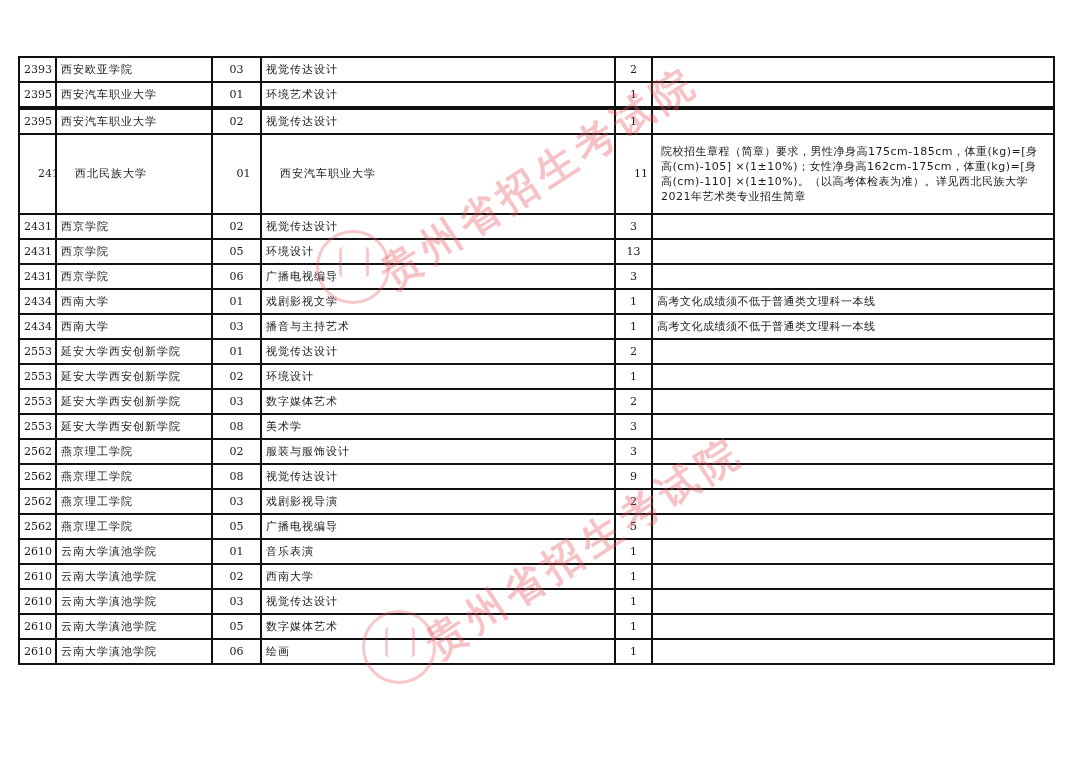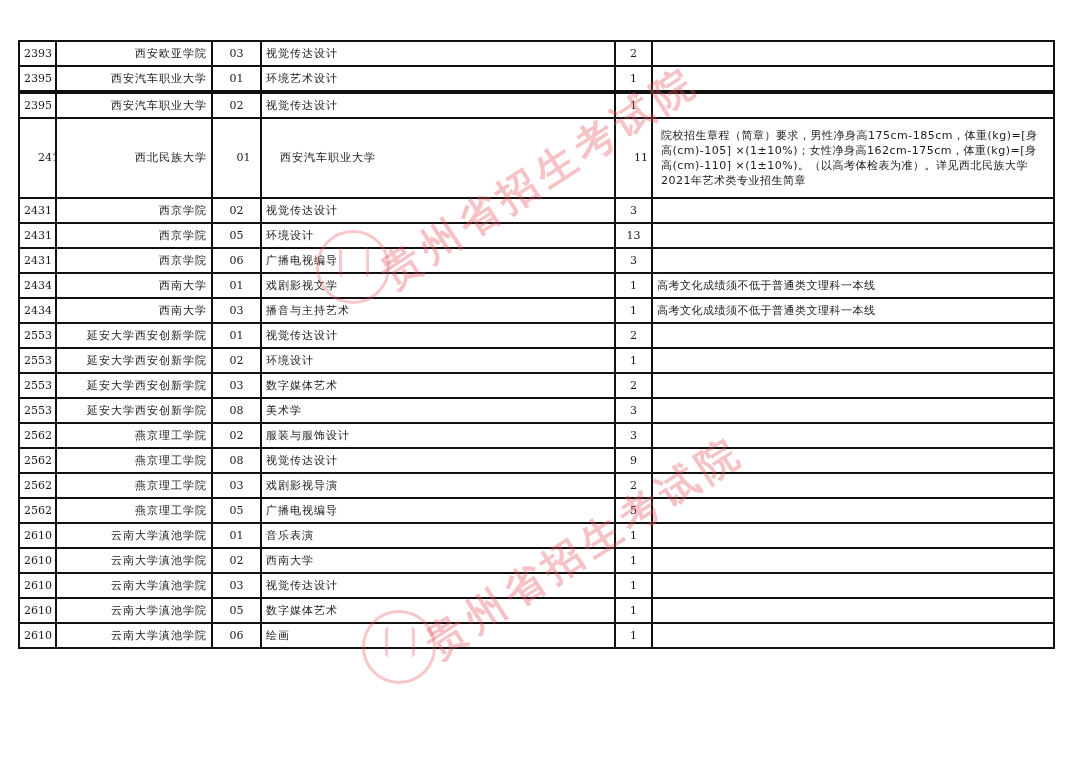--- a/index.html
+++ b/index.html
@@ -11,21 +11,21 @@
       width: 1080px;
       height: 764px;
       position: relative;
       overflow: hidden;
       font-family: "DejaVu Sans", "Liberation Sans", sans-serif;
       color: #1a1a1a;
     }
     .sheet {
       position: absolute;
       left: 18px;
-      top: 40px;
+      top: 56px;
       width: 985px;
     }
     table.grid {
       border-collapse: collapse;
       width: 1035px;
       table-layout: fixed;
     }
     table.grid td {
       border: 2px solid #111;
       font-size: 11px;
@@ -39,21 +39,21 @@
     table.grid tr.thick-top td {
       border-top: 4px solid #111;
     }
     col.c-code { width: 37px; }
     col.c-school { width: 156px; }
     col.c-mcode { width: 49px; }
     col.c-major { width: 354px; }
     col.c-count { width: 37px; }
     col.c-note { width: 402px; }
     td.code { text-align: left; font-family: "DejaVu Serif", "Liberation Serif", serif; font-size: 11px; }
-    td.school { text-align: right; letter-spacing: 1px; }
+    td.school { text-align: left; letter-spacing: 1px; }
     td.mcode { text-align: center; font-family: "DejaVu Serif", "Liberation Serif", serif; border-radius: 10px; }
     td.major { text-align: left; letter-spacing: 1px; }
     td.count { text-align: center; font-family: "DejaVu Serif", "Liberation Serif", serif; }
     td.note { text-align: left; letter-spacing: 0.5px; }
     td.note.multi {
       white-space: normal;
       font-size: 11px;
       line-height: 15px;
       padding: 4px 8px;
     }

